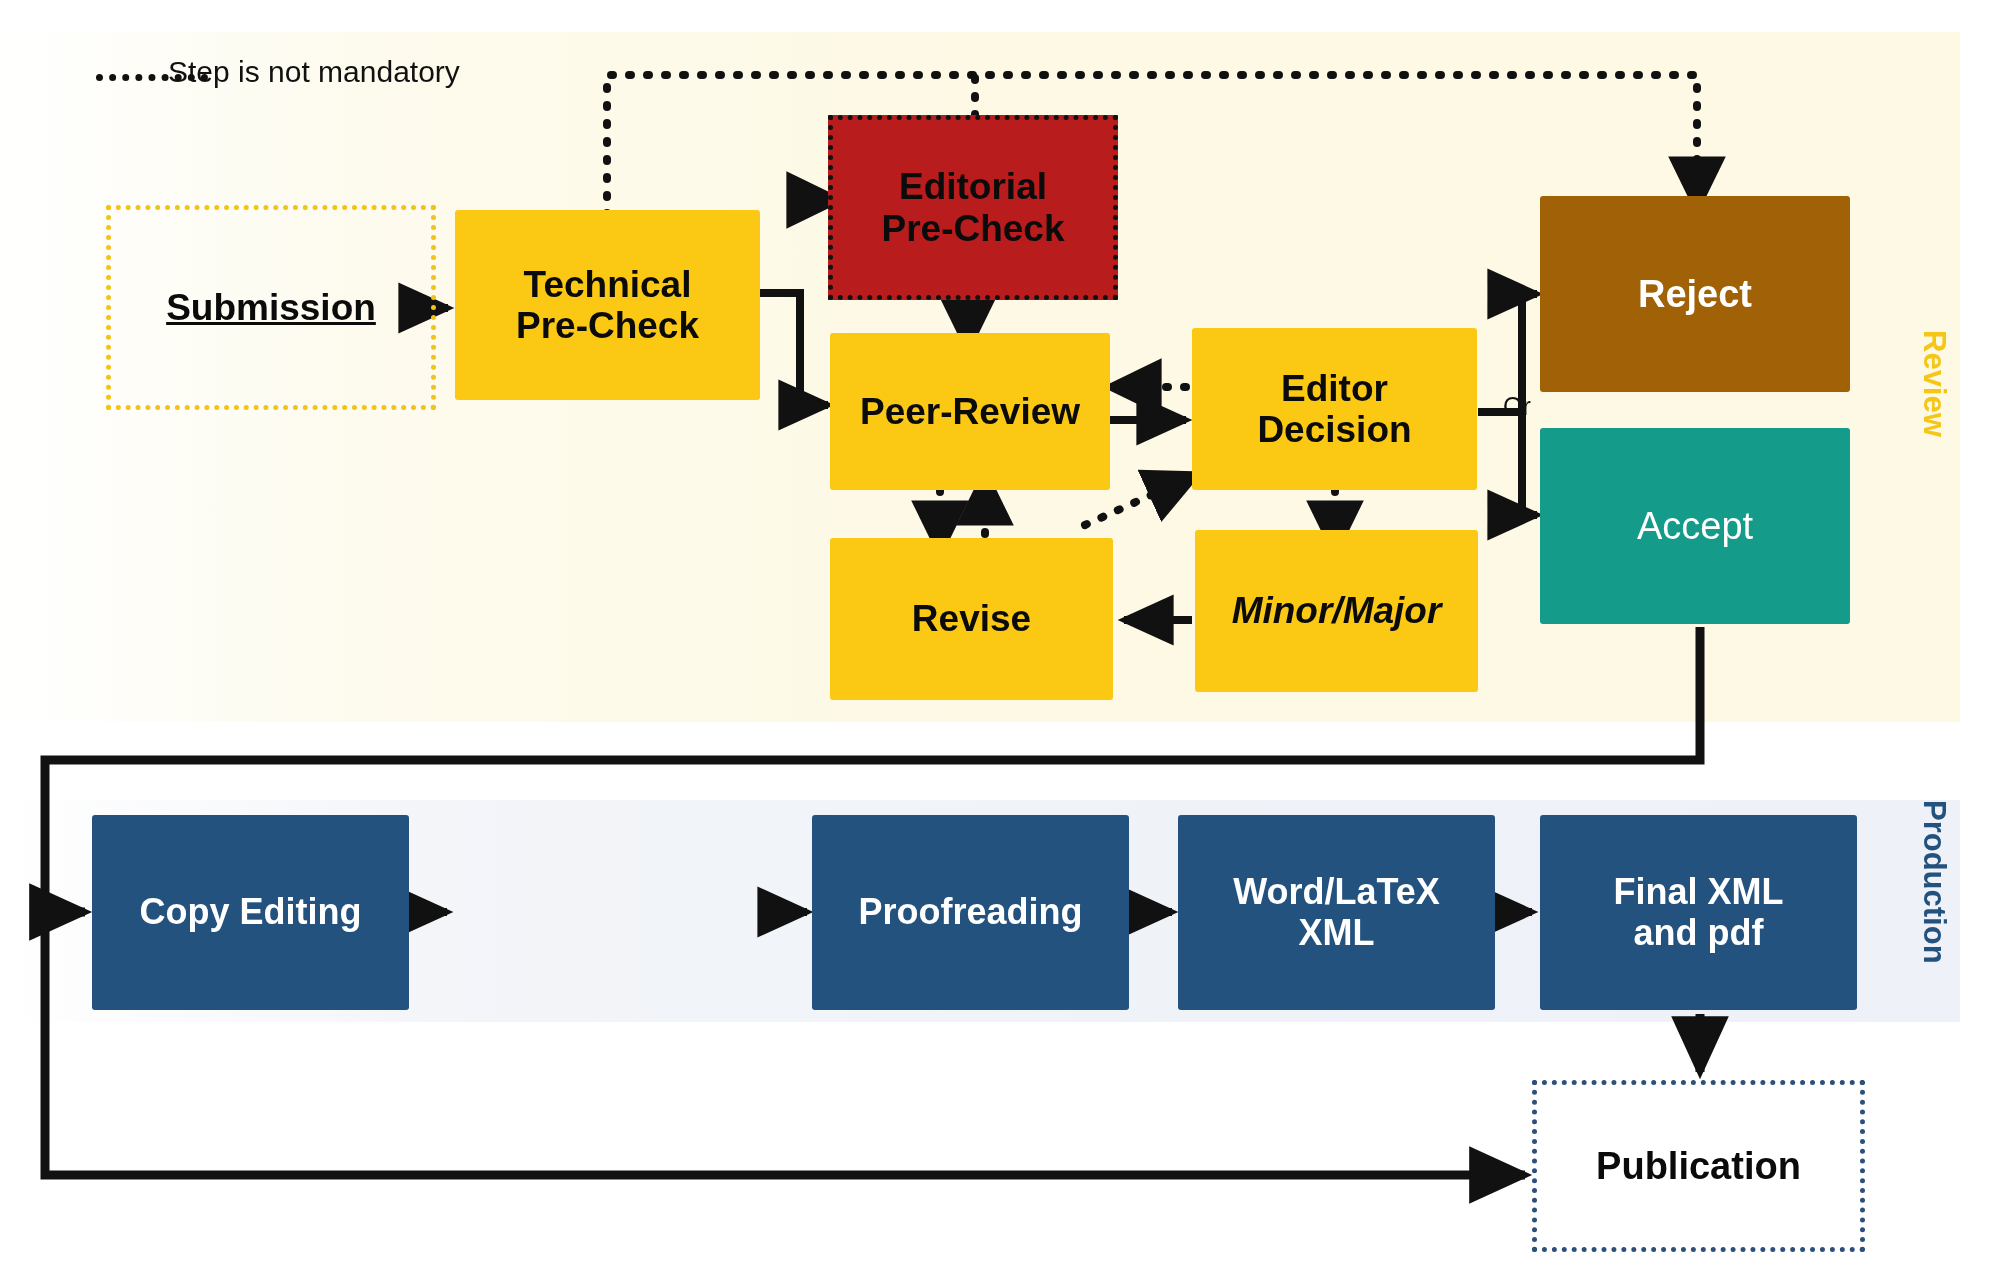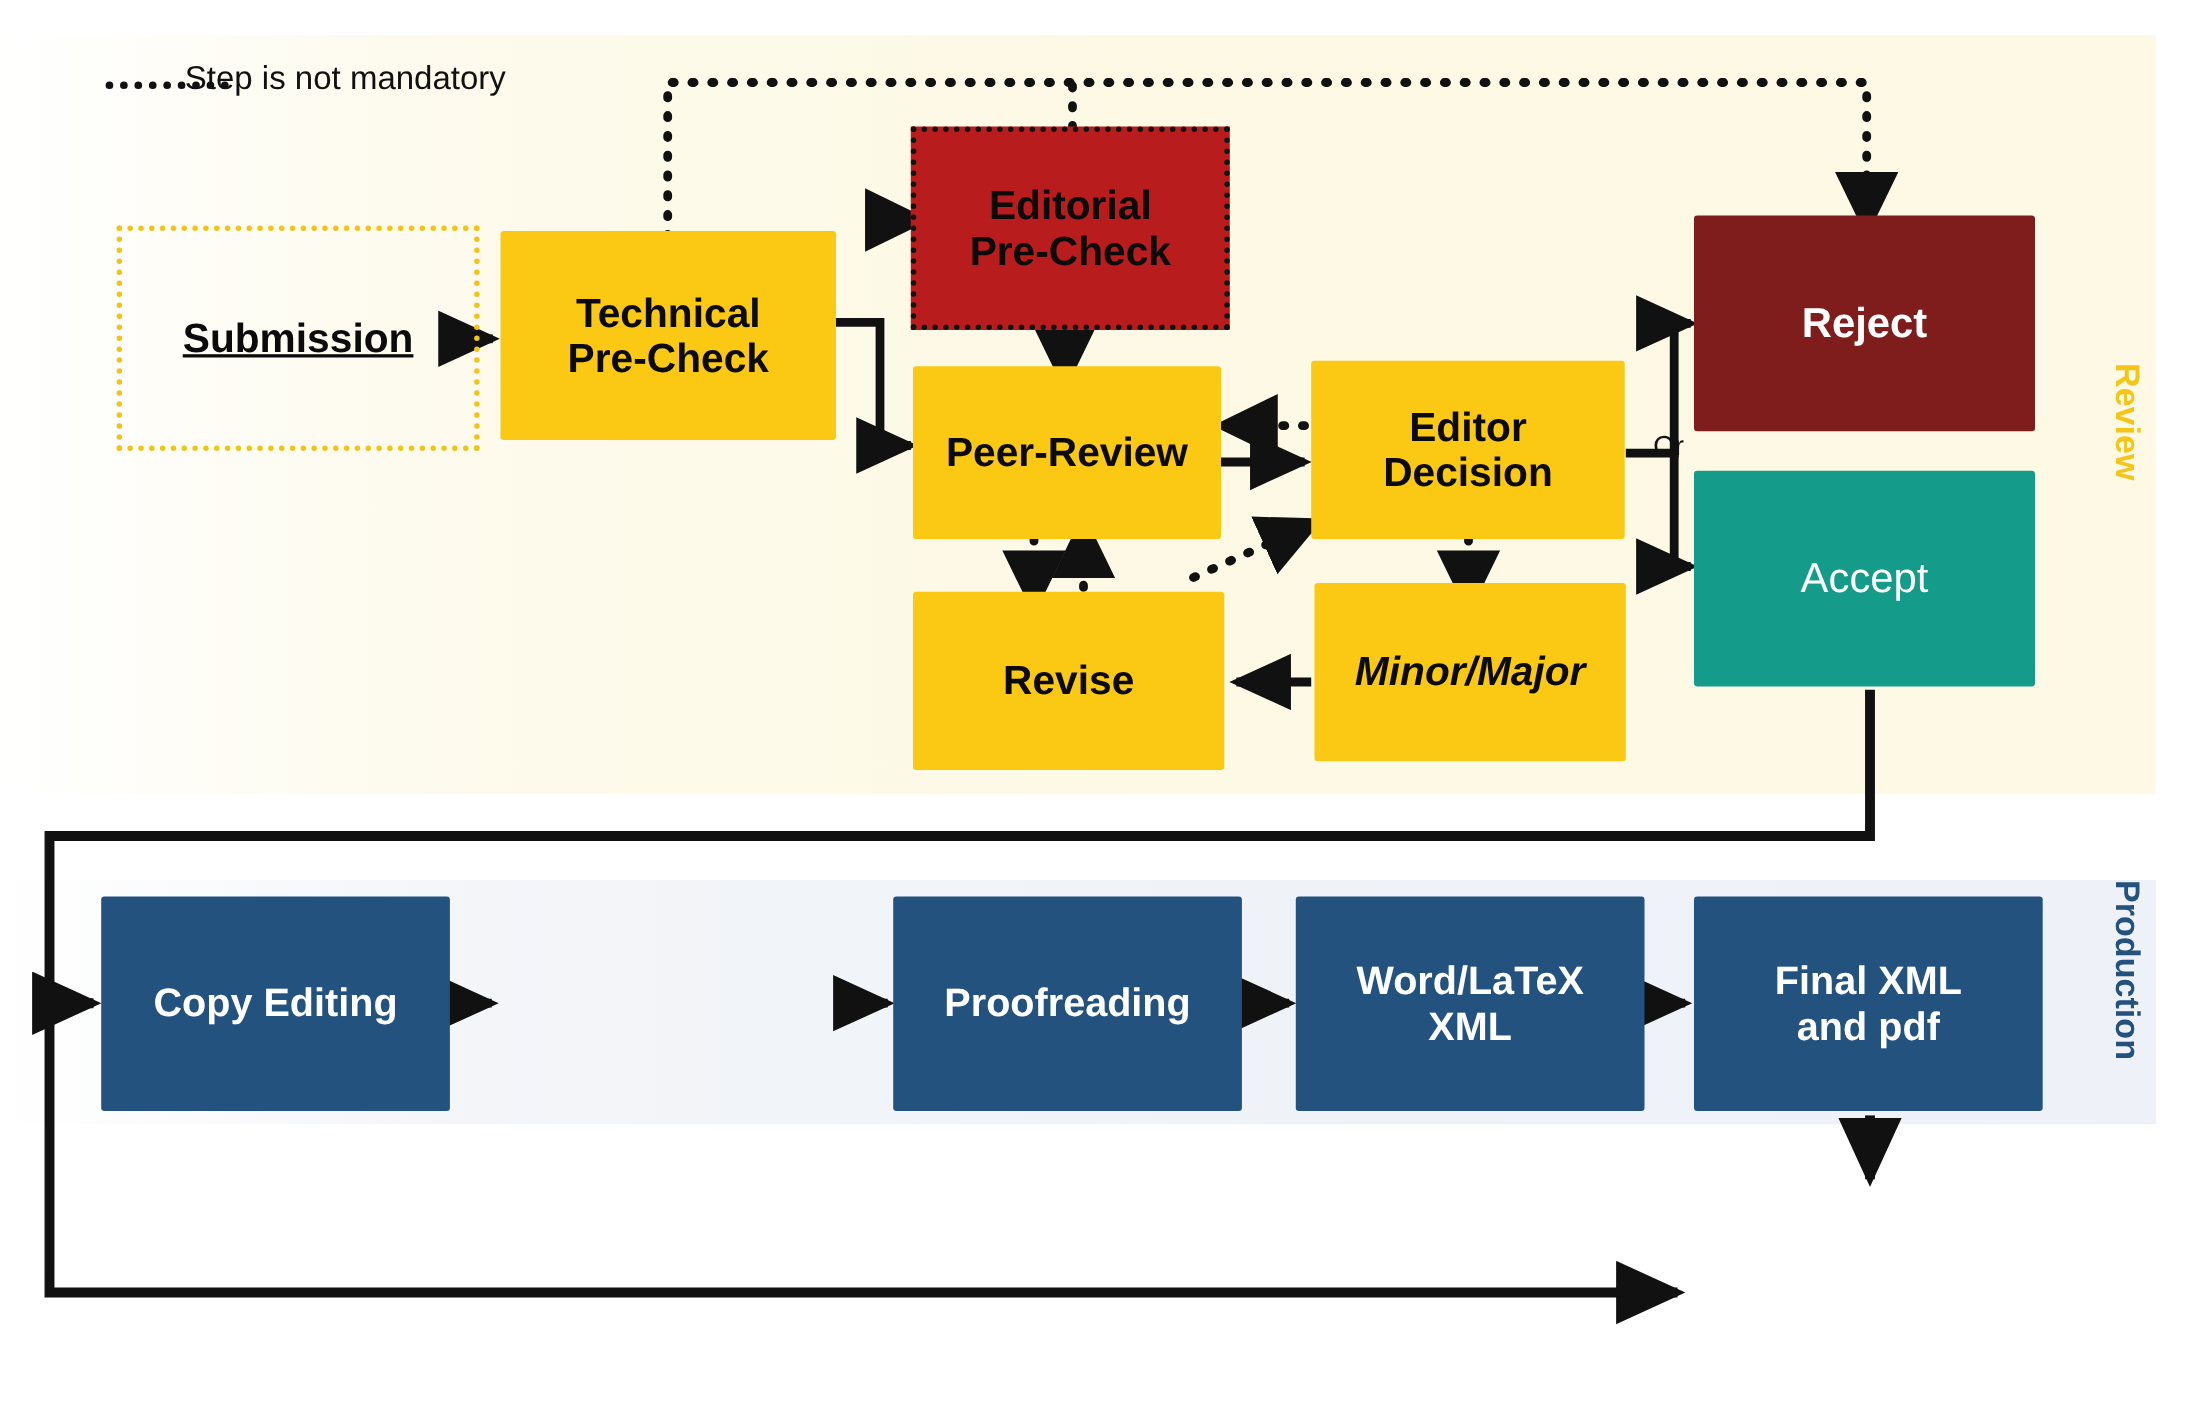--- a/index.html
+++ b/index.html
@@ -26,21 +26,21 @@
   .node{
     position:absolute;
     display:flex;align-items:center;justify-content:center;
     text-align:center;
     line-height:1.12;
     box-sizing:border-box;
     white-space:pre-line;
   }
   .yellow{background:#FBC913;color:#0b0b0b;font-size:37px;font-weight:700;border-radius:3px;}
   .navy{background:#23527F;color:#ffffff;font-size:36px;font-weight:700;border-radius:3px;}
-  .red{background:#7f1d1d;color:#ffffff;font-size:38px;font-weight:700;border-radius:3px;}
+  .red{background:#a16207;color:#ffffff;font-size:38px;font-weight:700;border-radius:3px;}
   .teal{background:#159B8A;color:#ffffff;font-size:38px;font-weight:400;border-radius:3px;}
   .ghost-yellow{
     background:transparent;color:#0b0b0b;font-size:37px;font-weight:700;
     border:5px dotted #F3C315;
   }
   .softyellow{
     background:#b91c1c;color:#0b0b0b;font-size:37px;font-weight:700;
     border:5px dotted #121212;
   }
   .ghost-blue{
@@ -171,20 +171,21 @@
 
 
   <div class="node navy" style="left:812px;top:815px;width:317px;height:195px;">Proofreading</div>
 
   <div class="node navy" style="left:1178px;top:815px;width:317px;height:195px;">Word/LaTeX
 XML</div>
 
   <div class="node navy" style="left:1540px;top:815px;width:317px;height:195px;">Final XML
 and pdf</div>
 
+  <div class="node ghost-blue" style="left:1532px;top:1080px;width:333px;height:172px;">Publication</div>
 
   <div id="or-label">Or</div>
 
   <div class="sidelabel" id="review-label">Review</div>
 
   <div class="sidelabel" id="production-label">Production</div>
 
 </div>
 
 </body></html>

